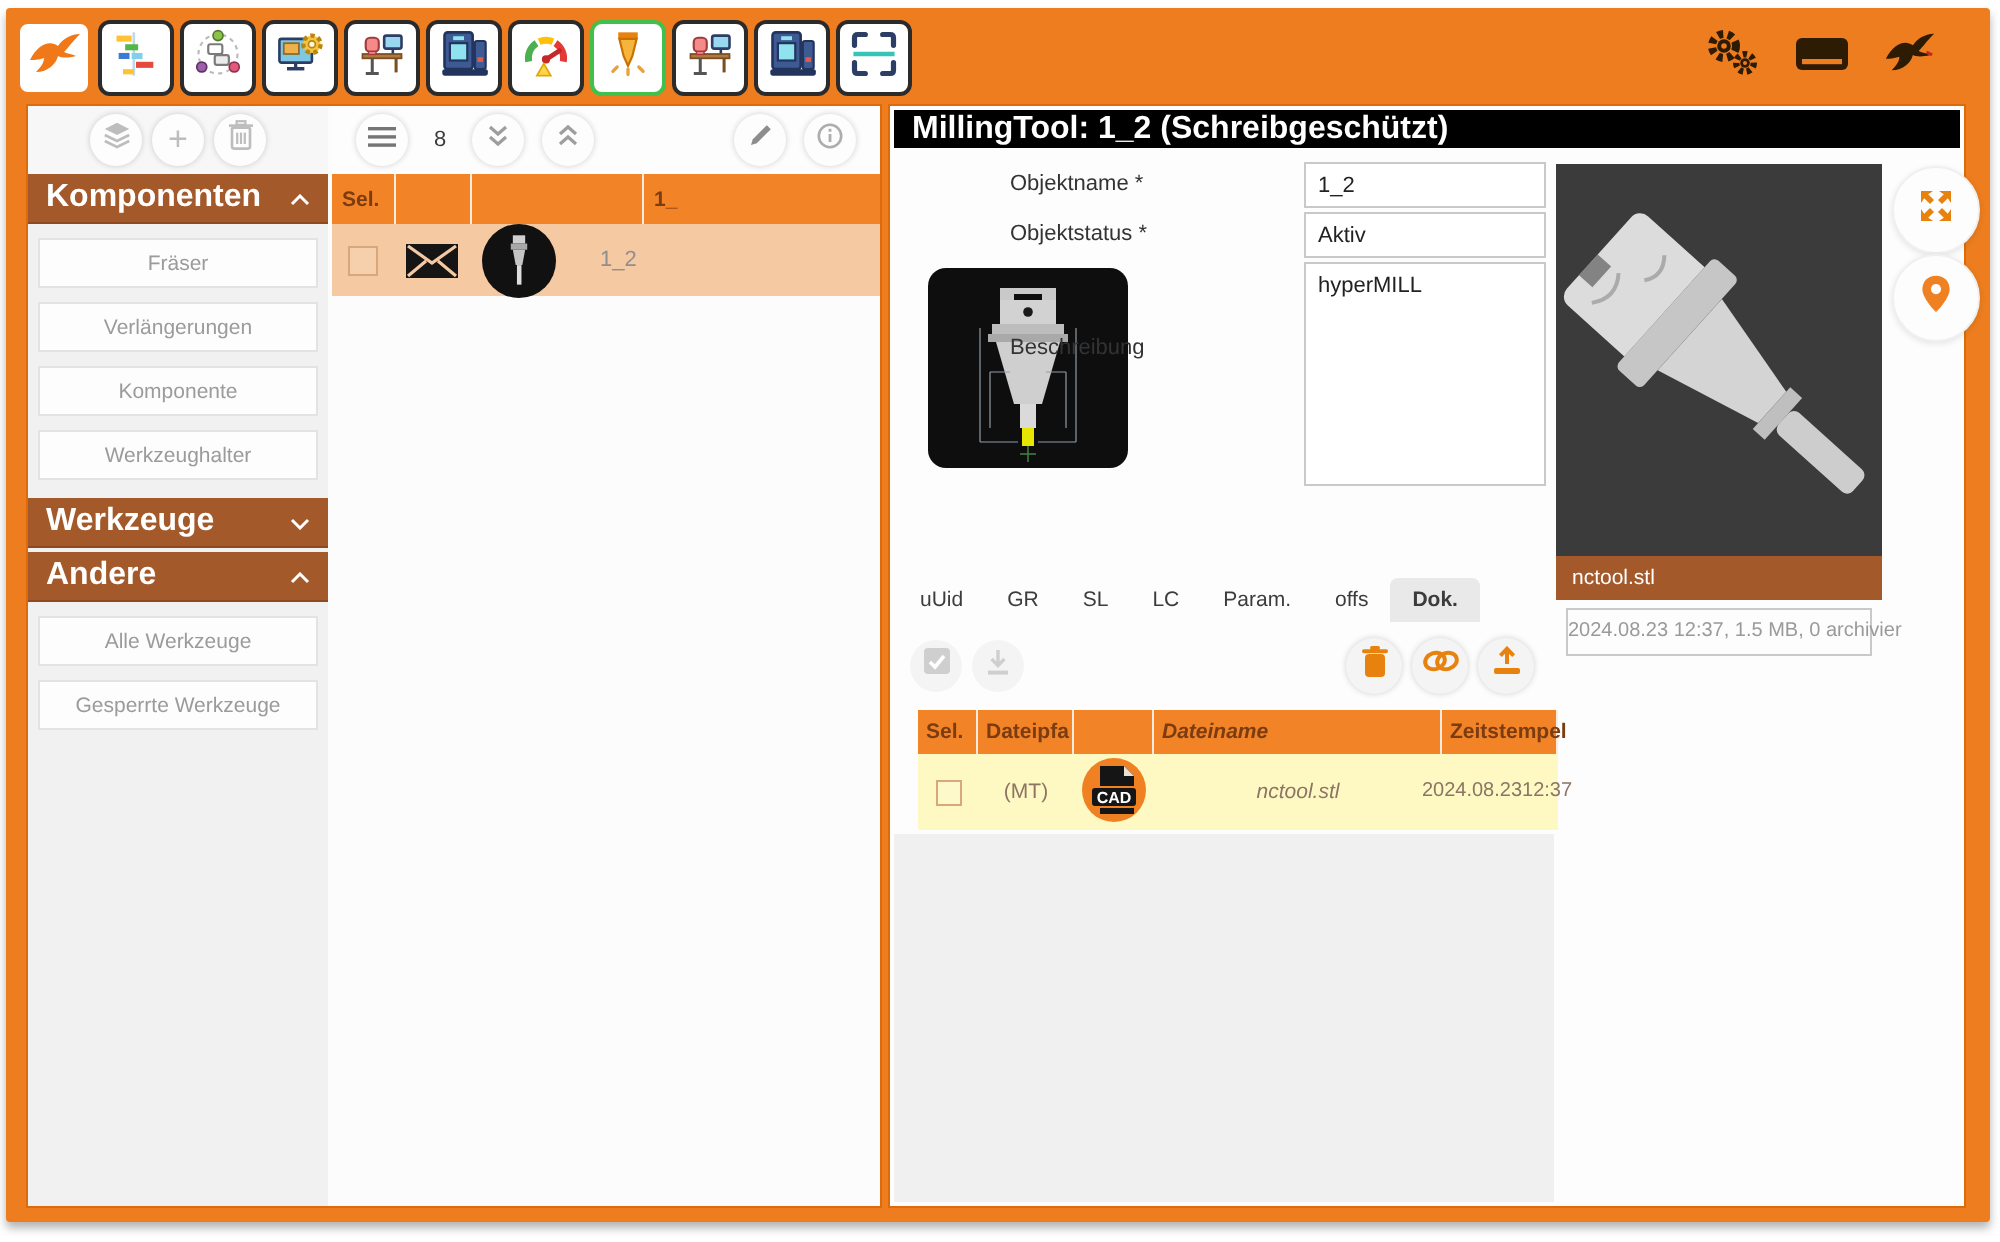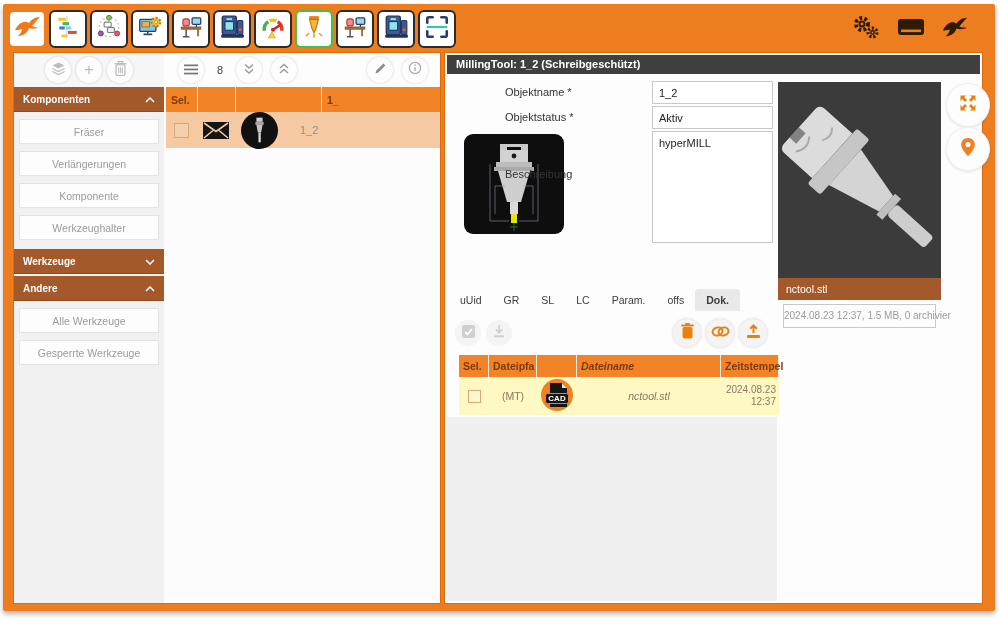--- a/index.html
+++ b/index.html
@@ -21,61 +21,61 @@
   
   .main{position:absolute;top:48px;left:10px;right:12px;bottom:7px;display:flex;gap:3px;}
   .left-group{width:428px;border:1px solid #DD6B09;background:#FCFCFC;display:flex;box-sizing:border-box;}
   .right-group{flex:1;border:1px solid #DD6B09;background:#FDFDFD;position:relative;box-sizing:border-box;}
 
   
   .sidebar{width:150px;background:#F1F1F1;border-right:2px solid #FCFCFC;display:flex;flex-direction:column;}
   .side-toolbar{height:34px;background:#F7F7F7;display:flex;align-items:center;justify-content:center;gap:5px;}
   .circle-btn{width:26px;height:26px;border-radius:50%;background:#FDFDFD;box-shadow:0 0 3px rgba(0,0,0,.18);
               display:flex;align-items:center;justify-content:center;flex:0 0 auto;cursor:pointer;}
-  .side-header{height:24px;background:#A4592B;color:#fff;font-size:10px;font-weight:bold;
+  .side-header{height:24px;background:#A4592B;color:#fff;font-size:16px;font-weight:bold;
                display:flex;align-items:center;justify-content:space-between;padding:0 9px;
                border-bottom:1px solid #8D4A20;}
   .side-item{height:23px;margin:7px 5px 0 5px;background:#FDFDFD;border:1px solid #E3E3E3;color:#9B9B9B;
              font-size:10.5px;display:flex;align-items:center;justify-content:center;cursor:pointer;}
   .side-gap{height:9px;}
 
   
   .list{flex:1;display:flex;flex-direction:column;background:#FCFCFC;}
   .list-toolbar{height:34px;display:flex;align-items:center;padding:0 12px;gap:9px;background:#FDFDFD;}
   .count-label{font-size:11px;color:#3c3c3c;width:14px;text-align:center;}
   .list-header{height:25px;background:#F28327;display:flex;color:#7A3C10;font-size:10.5px;font-weight:bold;flex:0 0 auto;}
   .lh{display:flex;align-items:center;padding-left:5px;border-right:1px solid rgba(255,255,255,.85);box-sizing:border-box;}
   .c1{width:32px;}.c2{width:38px;}.c3{width:86px;}.c4{flex:1;border-right:none;}
   .list-row{height:36px;background:#F5C9A2;display:flex;align-items:center;cursor:pointer;}
   .cb{width:15px;height:15px;border:1px solid #D9A77C;background:rgba(255,255,255,.12);box-sizing:border-box;}
   .row-name{font-size:11px;color:#8F8F8F;margin-left:22px;}
 
   
-  .detail-header{position:absolute;top:2px;left:2px;right:2px;height:19px;background:#404040;color:#fff;
-                 font-size:11px;font-weight:bold;line-height:19px;padding-left:9px;box-sizing:border-box;}
+  .detail-header{position:absolute;top:2px;left:2px;right:2px;height:19px;background:#000000;color:#fff;
+                 font-size:16px;font-weight:bold;line-height:19px;padding-left:9px;box-sizing:border-box;}
   .thumb{position:absolute;left:19px;top:81px;width:100px;height:100px;}
   .flabel{position:absolute;left:60px;width:128px;text-align:left;font-size:11px;color:#333;}
   .finput{position:absolute;left:207px;width:121px;height:23px;background:#fff;border:1px solid #C9C9C9;
           font-size:11px;color:#222;padding:0 6px;box-sizing:border-box;font-family:"Liberation Sans",sans-serif;}
   textarea.finput{height:112px;padding-top:5px;resize:none;}
   .tabs{position:absolute;top:236px;left:4px;height:22px;display:flex;font-size:10.5px;color:#3c3c3c;}
   .tab{padding:0 11px;display:flex;align-items:center;border-radius:4px 4px 0 0;cursor:pointer;}
   .tab.active{background:#E9E9E9;font-weight:bold;}
   .doc-toolbar{position:absolute;top:262px;left:0;width:332px;height:36px;display:flex;align-items:center;
                padding:0 10px;box-sizing:border-box;gap:5px;}
   .doc-toolbar .spacer{flex:1;}
   .circle-btn.dim{background:#F4F4F4;box-shadow:none;}
   .circle-btn.lg{width:28px;height:28px;background:#F4F4F4;}
   .doc-table{position:absolute;top:302px;left:14px;width:320px;font-size:10.5px;}
   .dt-head{height:22px;background:#F28327;display:flex;color:#7A3C10;font-weight:bold;}
   .dt-head .dh{display:flex;align-items:center;padding-left:4px;border-right:1px solid rgba(255,255,255,.85);box-sizing:border-box;}
   .d1{width:30px;}.d2{width:48px;}.d3{width:40px;}.d4{width:144px;font-style:italic;}.d5{width:58px;border-right:none;}
   .dt-row{height:38px;background:#fef9c3;display:flex;align-items:center;cursor:pointer;}
   .dt-cell{display:flex;align-items:center;justify-content:center;box-sizing:border-box;color:#8C7564;}
-  .time-cell{flex-direction:column;align-items:flex-end;justify-content:center;font-size:10px;line-height:12px;padding-right:3px;}
+  .time-cell{flex-direction:row;align-items:flex-end;justify-content:center;font-size:10px;line-height:12px;padding-right:3px;}
   .gray-bottom{position:absolute;top:364px;left:2px;width:330px;bottom:2px;background:#F0F0F0;}
 
   .viewer{position:absolute;left:333px;top:29px;width:163px;height:196px;background:#3B3B3B;overflow:hidden;}
   .viewer-caption{position:absolute;left:333px;top:225px;width:163px;height:22px;background:#A4592B;color:#fff;
                   font-size:10.5px;line-height:22px;padding-left:8px;box-sizing:border-box;}
   .viewer-info{position:absolute;left:338px;top:251px;width:153px;height:24px;border:1px solid #C9C9C9;background:#FDFDFD;
                color:#9A9A9A;font-size:10px;line-height:22px;text-align:center;box-sizing:border-box;white-space:nowrap;}
   .fab{position:absolute;left:501px;width:42px;height:42px;border-radius:50%;background:#FDFDFD;border:1px solid #F0F0F0;
        box-shadow:0 1px 3px rgba(0,0,0,.10);display:flex;align-items:center;justify-content:center;cursor:pointer;}
   .fab1{top:30px;}.fab2{top:74px;}

